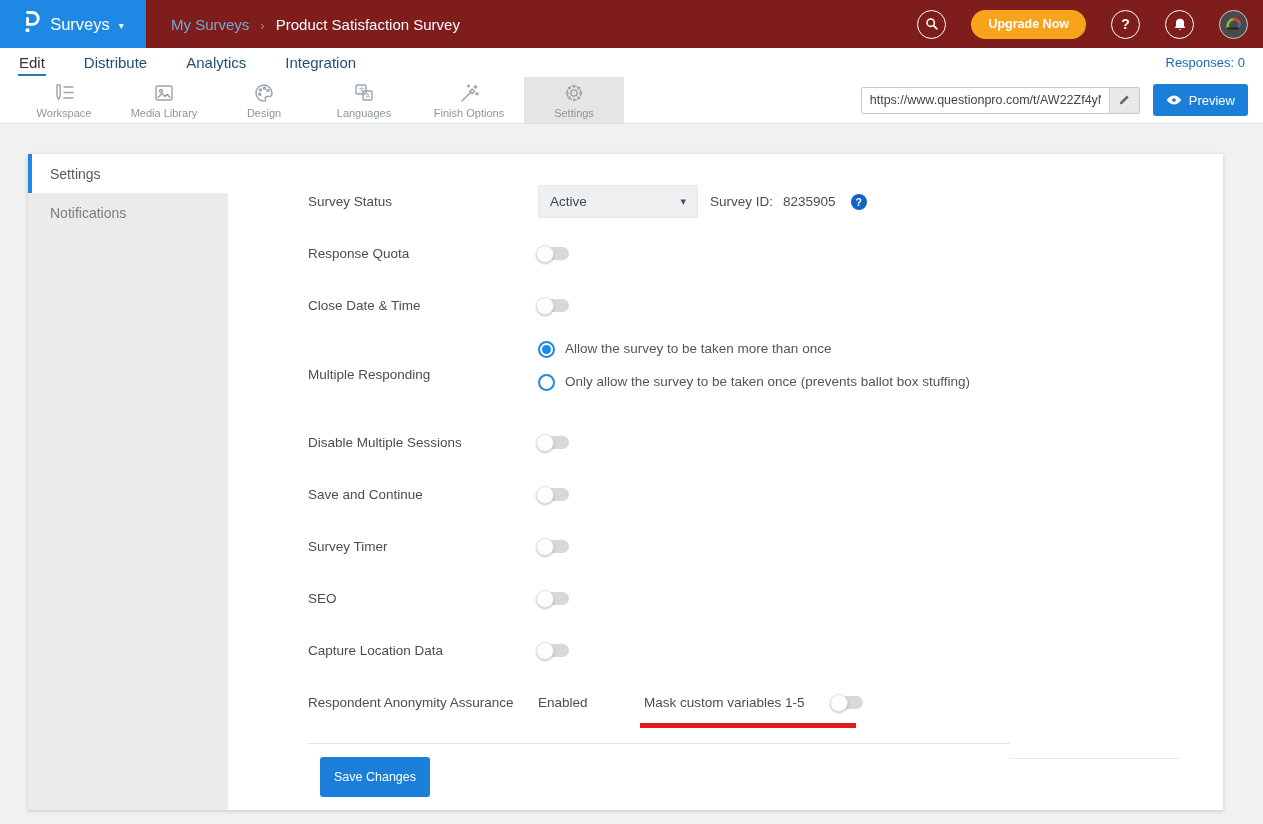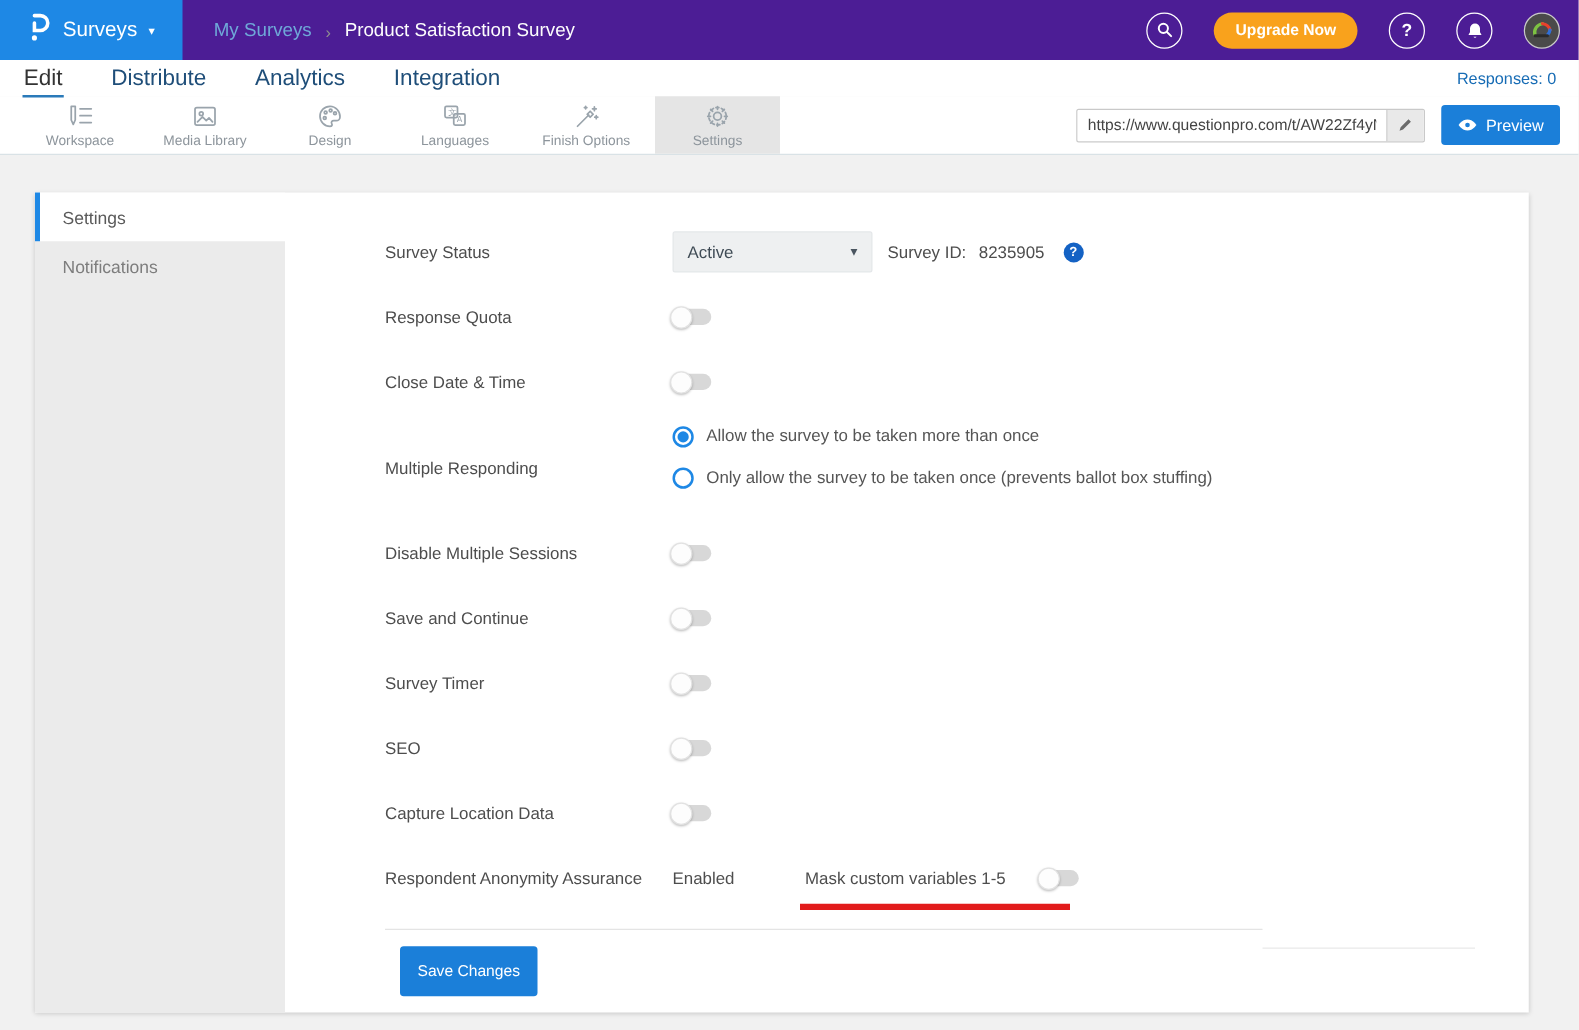--- a/index.html
+++ b/index.html
@@ -1,41 +1,41 @@
 <!DOCTYPE html>
 <html><head>
 <meta charset="utf-8">
 <style>
   * { margin:0; padding:0; box-sizing:border-box; }
   html,body { width:1263px; height:824px; overflow:hidden; background:#f1f1f1;
     font-family:"Liberation Sans", sans-serif; }
 
   
-  .topbar { height:48px; background:#4c1d95; display:flex; align-items:center; }
+  .topbar { height:48px; background:#7f1d1d; display:flex; align-items:center; }
   .logo-block { width:146px; height:48px; background:#1e88e5; display:flex;
     align-items:center; justify-content:center; gap:9px; color:#fff; cursor:pointer; }
   .logo-block .product { font-size:16.5px; }
   .logo-block .caret { font-size:10px; margin-top:2px; }
   .breadcrumb { margin-left:25px; font-size:15px; display:flex; align-items:flex-end; }
   .crumb-parent { color:#6fa8d8; cursor:pointer; }
   .crumb-sep { color:#8f8f8f; margin:0 11px; font-size:13px; }
   .crumb-current { color:#fdfdfd; }
   .topbar-right { margin-left:auto; display:flex; align-items:center; gap:25px; padding-right:15px; }
   .circle-btn { width:29px; height:29px; border:1.7px solid #fff; border-radius:50%;
     display:flex; align-items:center; justify-content:center; color:#fff; cursor:pointer;
     font-size:14px; font-weight:bold; flex:0 0 auto; }
   .upgrade-btn { height:29px; border-radius:15px; background:#f9a21c; color:#fff;
     border:none; font-weight:bold; font-size:12.5px; padding:0 17px; cursor:pointer;
     font-family:"Liberation Sans", sans-serif; }
   .avatar { width:29px; height:29px; border:1.7px solid #c9c9c9; border-radius:50%;
     background:#4a4a4a; display:flex; align-items:center; justify-content:center; cursor:pointer; overflow:hidden; }
 
   
   .subnav { height:29px; background:#fff; display:flex; align-items:center; padding:0 18px; }
-  .subnav-tab { font-size:18px; color:#1f4e79; margin-right:37px; cursor:pointer;
+  .subnav-tab { font-size:15px; color:#1f4e79; margin-right:37px; cursor:pointer;
     padding:4px 1px 5px; }
   .subnav-tab.active { color:#333; border-bottom:2px solid #2a7ab9; padding-bottom:3px; }
   .responses { margin-left:auto; color:#176cb5; font-size:13px; }
 
   
   .toolbar { height:47px; background:#fff; border-bottom:1px solid #d9e2e6;
     display:flex; align-items:stretch; padding-left:14px; }
   .tool { min-width:100px; display:flex; flex-direction:column; align-items:center;
     justify-content:center; gap:3px; color:#8d959c; font-size:11px; cursor:pointer; padding:0 6px; }
   .tool svg { stroke:#9aa4ac; fill:none; stroke-width:1.4; stroke-linecap:round; stroke-linejoin:round; }

